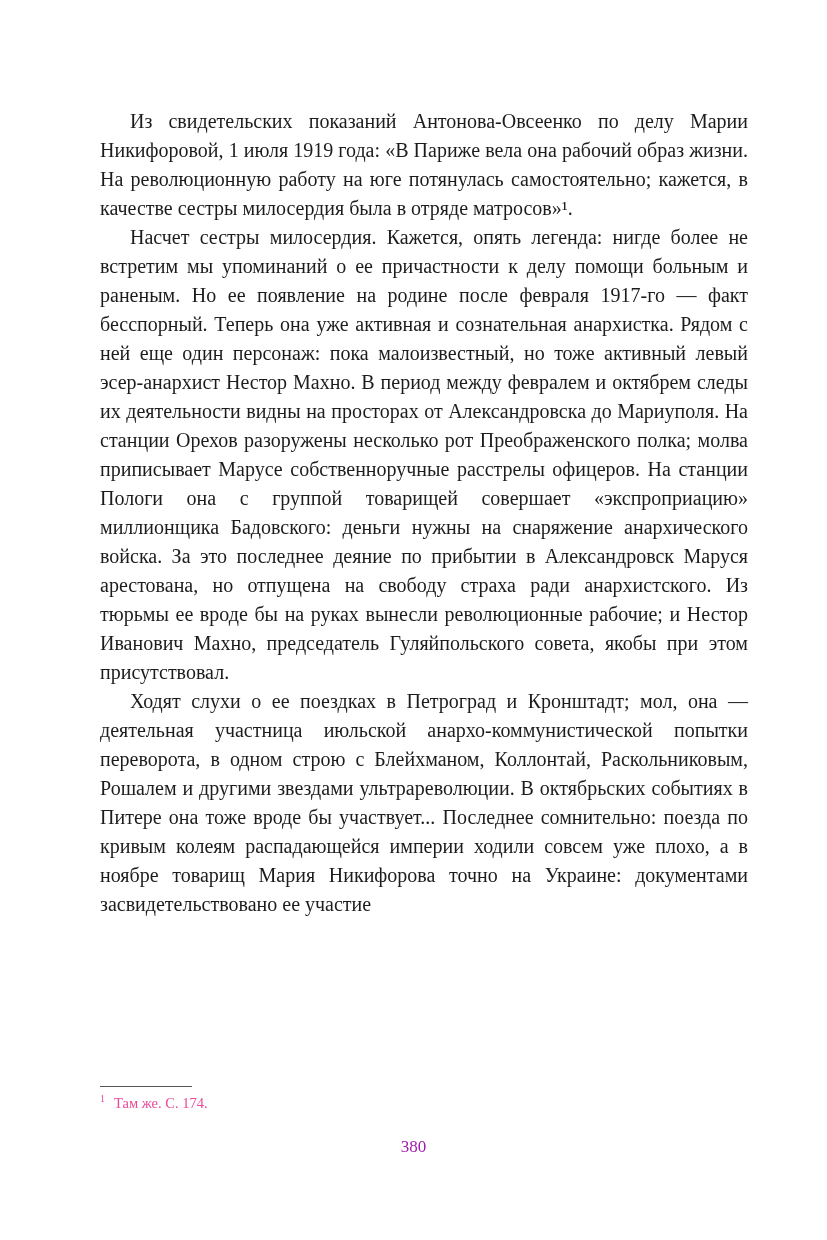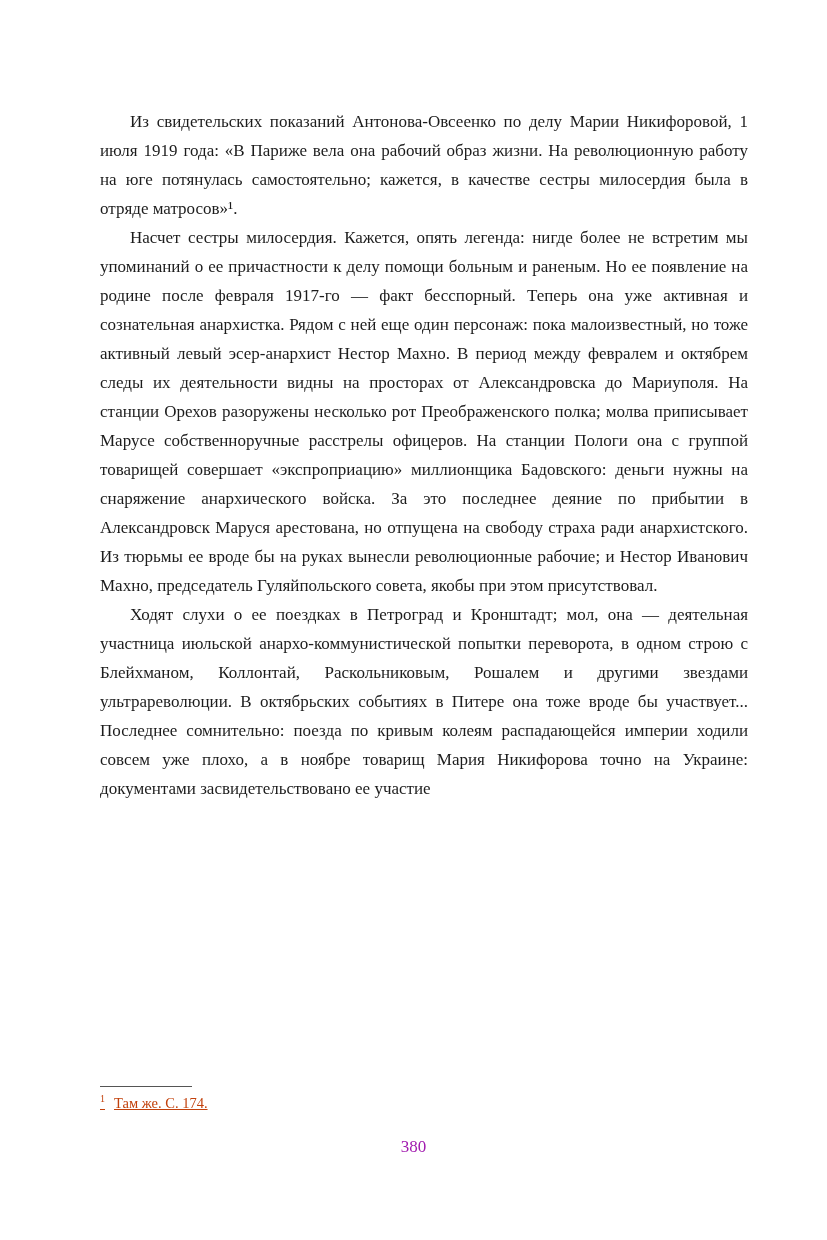--- a/index.html
+++ b/index.html
@@ -16,21 +16,21 @@
     overflow: hidden;
     font-family: "Liberation Serif", "DejaVu Serif", serif;
     color: #1c1c1c;
     margin: 0 auto;
   }
   .text-block {
     position: absolute;
     left: 100px;
     top: 107px;
     width: 648px;
-    font-size: 17px;
+    font-size: 20px;
     line-height: 29px;
     text-align: justify;
   }
   .para {
     margin: 0;
     padding: 0;
     text-indent: 30px;
   }
   .footnote-separator {
     position: absolute;
@@ -40,22 +40,21 @@
     height: 1px;
     background: #555555;
   }
   .footnote {
     position: absolute;
     left: 100px;
     top: 1094px;
     width: 648px;
     font-size: 14.5px;
     line-height: 18px;
-    color: #c2410c;
-    text-decoration: underline;
+    color: #ec4899;
   }
   .footnote sup {
     font-size: 10px;
     line-height: 0;
     margin-right: 9px;
   }
   .page-number {
     position: absolute;
     left: 0;
     top: 1137px;

